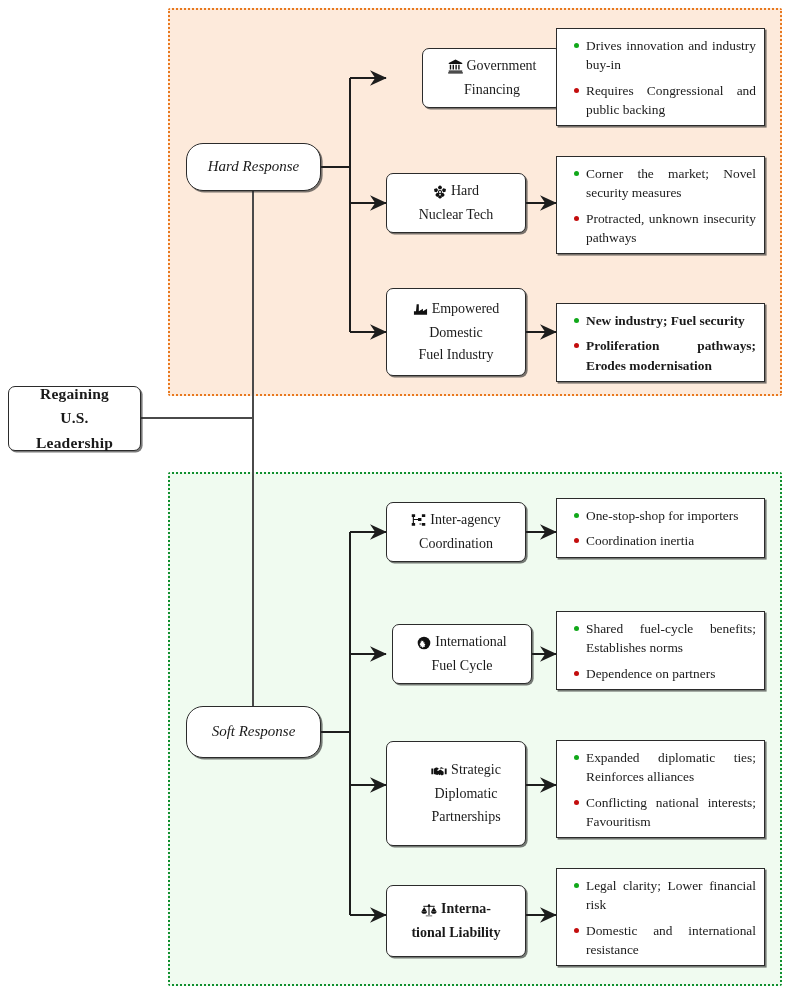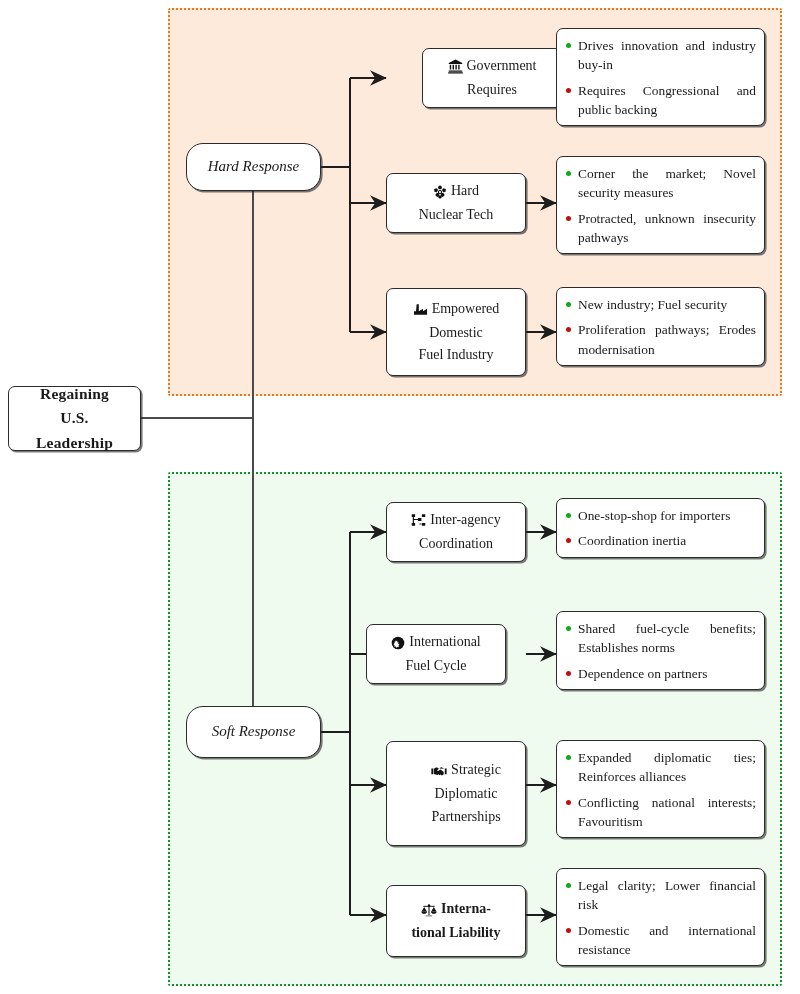--- a/index.html
+++ b/index.html
@@ -30,22 +30,22 @@
 
   .branch{font-style:italic;font-size:15px;border-radius:17px;}
   #node-hard{left:186px;top:143px;width:135px;height:48px;}
   #node-soft{left:186px;top:706px;width:135px;height:52px;}
 
   .leaf{width:140px;font-size:14px;}
   .leaf .ttl-line{display:block;white-space:nowrap;}
   .leaf .ico{display:inline-block;vertical-align:-2px;margin-right:4px;}
 
   .pc{position:absolute;box-sizing:border-box;background:#ffffff;
-      border:1.1px solid #2b2b2b;border-radius:7px;
-      padding:7px 8px 6px 8px;width:209px;font-size:13.4px;line-height:1.44;
+      border:1.1px solid #2b2b2b;border-radius:0;
+      padding:7px 8px 6px 16px;width:209px;font-size:13.4px;line-height:1.44;
       box-shadow:1.6px 1.6px 0 rgba(40,40,40,.62);}
   .pc .item{position:relative;padding-left:13px;margin:0 0 3px 0;
       text-align:justify;text-justify:inter-word;}
   .pc .item:last-child{margin-bottom:0;}
   .pc .item .dot{position:absolute;left:1px;top:.52em;width:5px;height:5px;border-radius:50%;}
   .pc .pro .dot{background:#11a81a;}
   .pc .con .dot{background:#c30d0d;}
   .pc .con{margin-top:6px;}
 
   svg.icn{display:inline-block;vertical-align:-2px;}
@@ -110,21 +110,21 @@
   </div>
 
   <div class="node shadow leaf" style="left:386px;top:48px;height:60px;margin-left:36px;">
     <span class="ttl-line">
       <span class="ico">
         <svg class="icn" width="15" height="15" viewBox="0 0 16 16">
             <path fill="#111" d="M8 0.6 0.8 4.2v1.1h14.4V4.2zM1.9 6.2v5.1h1.5V6.2zm3 0v5.1h1.5V6.2zm3 0v5.1h1.5V6.2zm3 0v5.1h1.5V6.2zM0.8 12.2v1.3h14.4v-1.3zM0.2 14.2v1.2h15.6v-1.2z"></path>
           </svg>
       </span><span>Government</span>
     </span>
-    <span class="ttl-line">Requires</span>
+    <span class="ttl-line">Financing</span>
   </div>
   <div class="pc" style="left:556px;top:28px;">
     <div class="item pro"><span class="dot"></span><span>Drives innovation and industry buy-in</span></div>
     <div class="item con"><span class="dot"></span><span>Requires Congressional and public backing</span></div>
   </div>
 
   <div class="node shadow leaf" style="left:386px;top:173px;height:60px;">
     <span class="ttl-line">
       <span class="ico">
         <svg class="icn" width="14" height="14" viewBox="0 0 16 16">
@@ -144,41 +144,41 @@
     <span class="ttl-line">
       <span class="ico">
         <svg class="icn" width="15" height="15" viewBox="0 0 16 16">
             <path fill="#111" d="M1 13.6h14V7.3l-4.4 2.6V7.3L6.2 9.9V2.4H3.9l-.7 7.5H1z"></path>
           </svg>
       </span><span>Empowered</span>
     </span>
     <span class="ttl-line">Domestic</span>
     <span class="ttl-line">Fuel Industry</span>
   </div>
-  <div class="pc" style="left:556px;top:287px;">
+  <div class="pc" style="left:556px;top:303px;font-weight:bold;">
     <div class="item pro"><span class="dot"></span><span>New industry; Fuel security</span></div>
     <div class="item con"><span class="dot"></span><span>Proliferation pathways; Erodes modernisation</span></div>
   </div>
 
   <div class="node shadow leaf" style="left:386px;top:502px;height:60px;">
     <span class="ttl-line">
       <span class="ico">
         <svg class="icn" width="15" height="15" viewBox="0 0 16 16">
             <path fill="#111" d="M0.8 1.2h3.6v3H3.1v2.3h4.4V5.4h3.6v3H7.5v-.9H3.1v3.2h1.3v3H0.8v-3h1.1V4.2H0.8zM11.6 1.2h3.6v3h-3.6zM11.6 10.6h3.6v3h-3.6zM9 11.1h2v1.2H9z"></path>
           </svg>
       </span><span>Inter-agency</span>
     </span>
     <span class="ttl-line">Coordination</span>
   </div>
   <div class="pc" style="left:556px;top:498px;">
     <div class="item pro"><span class="dot"></span><span>One-stop-shop for importers</span></div>
     <div class="item con"><span class="dot"></span><span>Coordination inertia</span></div>
   </div>
 
-  <div class="node shadow leaf" style="left:366px;top:624px;height:60px;align-items:center;">
+  <div class="node shadow leaf" style="left:392px;top:624px;height:60px;align-items:center;">
     <span class="ttl-line">
       <span class="ico">
         <svg class="icn" width="14" height="14" viewBox="0 0 16 16">
             <circle cx="8" cy="8" r="7.2" fill="#111"></circle>
             <path fill="#fff" d="M4.4 2.6c.9.4.6 1.4 1.5 1.6.8.2 1.3-.8 2-.3.6.5-.6 1.3-.2 1.9.5.7 1.7-.3 2.2.4.4.6-.9 1.2-.5 1.9.3.6 1.5.2 1.7 1 .2.9-1.3 1-1.3 1.9 0 .8 1.1 1.1.7 1.8-.5.8-1.8.1-2.5.6-.6.4-.2 1.5-1 1.6-1 .1-1-1.4-1.8-1.8-.8-.4-1.8.5-2.3-.2-.6-.8.7-1.5.4-2.4-.3-.8-1.6-.7-1.6-1.6 0-1 1.4-.9 1.8-1.8.4-.8-.6-1.8 0-2.5.5-.6 1.5.1 2-.5z" opacity="0"></path>
             <path fill="#fff" d="M6.6 3.1c.5.5-.4 1 .1 1.6.5.5 1.6-.4 2 .3.4.6-.8 1.1-.4 1.8.4.6 1.6.1 1.8.9.2.9-1.2 1.1-1.1 1.9.1.7 1.2.9.8 1.6-.4.7-1.6.1-2.1.7-.5.5 0 1.5-.8 1.6-.9.1-.9-1.3-1.7-1.6-.8-.3-1.7.6-2.1-.1-.5-.8.7-1.4.4-2.2-.3-.8-1.5-.6-1.5-1.5 0-.9 1.3-.9 1.7-1.7.4-.8-.6-1.7 0-2.3.5-.5 1.4.2 1.9-.3.4-.4.6-.9 1-.7z" opacity="0"></path>
             <path fill="#fff" d="M5.2 3.5c.7.3.3 1.3 1.1 1.5.7.2 1.2-.8 1.7-.2.4.5-.6 1.2-.2 1.7.4.5 1.5-.3 1.8.3.3.6-.8 1.1-.5 1.7.3.5 1.4.1 1.5.8.2.8-1.1.9-1.1 1.7 0 .7 1 1 .6 1.6-.4.6-1.6 0-2.1.4-.5.4-.2 1.3-.9 1.4-.9.1-.9-1.2-1.6-1.5-.7-.4-1.6.4-2-.2-.5-.7.6-1.3.3-2.1-.2-.7-1.4-.6-1.4-1.4 0-.9 1.2-.8 1.6-1.6.3-.7-.6-1.6 0-2.1.4-.5 1.2.2 1.6-.3.3-.3.5-.8.9-.7z" opacity="0"></path>
             <path fill="#fff" d="M4.6 4.1c.5.6-.1 1.3.6 1.7.6.3 1.3-.5 1.6.1.3.5-.6 1 0 1.5.6.4 1.4-.1 1.6.4.2.6-.8 1-.5 1.5.3.5 1.2.2 1.3.8.1.7-1 .8-1 1.4 0 .6.9.9.5 1.4-.4.5-1.4 0-1.8.3-.4.4-.2 1.1-.8 1.2-.8.1-.8-1-1.4-1.3-.6-.3-1.4.3-1.8-.2-.4-.6.5-1.1.3-1.8-.2-.6-1.3-.5-1.3-1.3 0-.7 1.1-.7 1.4-1.3.3-.7-.5-1.4 0-1.9.4-.4 1.1.1 1.3-.5z" opacity="0"></path>
             <path fill="#f5f5f5" d="M7.4 3.4c.5.5-.5 1.1 0 1.6.6.6 1.7-.3 2 .4.3.6-.9 1-.6 1.6.3.6 1.5.2 1.6 1 .1.8-1.2 1-1.1 1.7.1.7 1.1.9.7 1.5-.4.6-1.5.1-2 .6-.4.5 0 1.4-.8 1.5-.8.1-.8-1.2-1.5-1.5-.7-.3-1.6.5-2-.1-.4-.7.7-1.3.4-2-.3-.7-1.4-.6-1.4-1.4 0-.8 1.2-.8 1.5-1.5.4-.7-.5-1.6 0-2.1.5-.5 1.3.2 1.7-.2.4-.4.9-1.5 1.5-1.1z" opacity="0"></path>
             <path fill="#fff" d="M5.3 4.2c.4.5 0 1.1.5 1.4.6.3 1.2-.4 1.5.1.3.5-.5.9 0 1.3.5.4 1.3 0 1.5.5.2.5-.7.9-.4 1.3.3.5 1.1.2 1.2.7.1.6-.9.7-.9 1.3 0 .5.8.8.4 1.2-.3.5-1.3 0-1.6.3-.4.3-.2 1-.8 1.1-.7.1-.7-.9-1.2-1.2-.6-.3-1.3.3-1.6-.2-.3-.5.4-1 .2-1.6-.2-.6-1.1-.4-1.1-1.1 0-.7 1-.7 1.2-1.2.3-.6-.4-1.3 0-1.7.4-.4 1-.1 1.1-.2z"></path>

